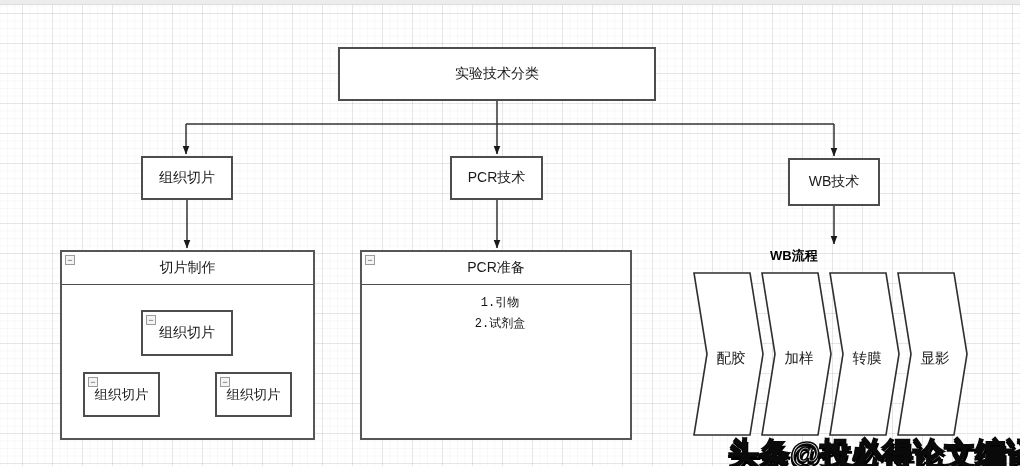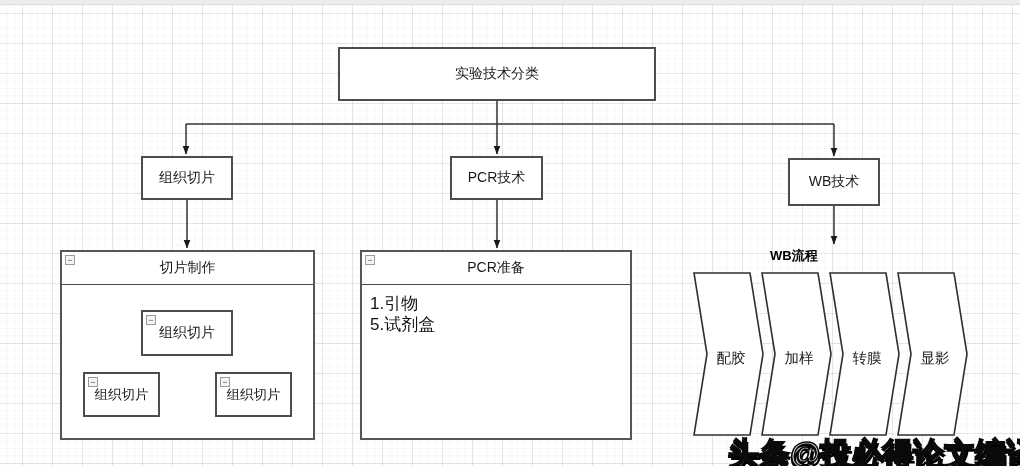--- a/index.html
+++ b/index.html
@@ -55,24 +55,25 @@
     border: 1px solid #9a9a9a;
     background: #f4f4f4;
     color: #555;
     font-size: 9px; line-height: 8px;
     text-align: center;
     z-index: 3;
   }
 
   .pcr-list {
     padding: 8px 0 0 8px;
-    font-size: 17px;
+    font-size: 12px;
     line-height: 21px;
     color: #111;
-    text-align: left;
+    text-align: center;
+    font-family: Liberation Mono, monospace;
   }
 
   #wb-flow-title {
     position: absolute; left: 770px; top: 247px; width: 136px;
     font-size: 13px; font-weight: bold; color: #000;
   }
 
   svg { position: absolute; left: 0; top: 0; }
 
   .chev-label {
@@ -164,21 +165,21 @@
     <span>组织切片</span>
   </div>
 
   <div class="container" style="left:360px; top:250px; width:272px; height:190px;">
     <span class="collapse">−</span>
     <div class="header">
       <span>PCR准备</span>
     </div>
     <div class="pcr-list">
       <div>1.引物</div>
-      <div>5.试剂盒</div>
+      <div>2.试剂盒</div>
     </div>
   </div>
 
   <div id="wb-flow-title">WB流程</div>
 
   <svg width="1020" height="466">
     <g stroke="#2f2f2f" stroke-width="1.6" fill="#ffffff">
       <polygon points="694,273 750,273 763,354 750,435 694,435 707,354"></polygon>
       <polygon points="762,273 818,273 831,354 818,435 762,435 775,354"></polygon>
       <polygon points="830,273 886,273 899,354 886,435 830,435 843,354"></polygon>

